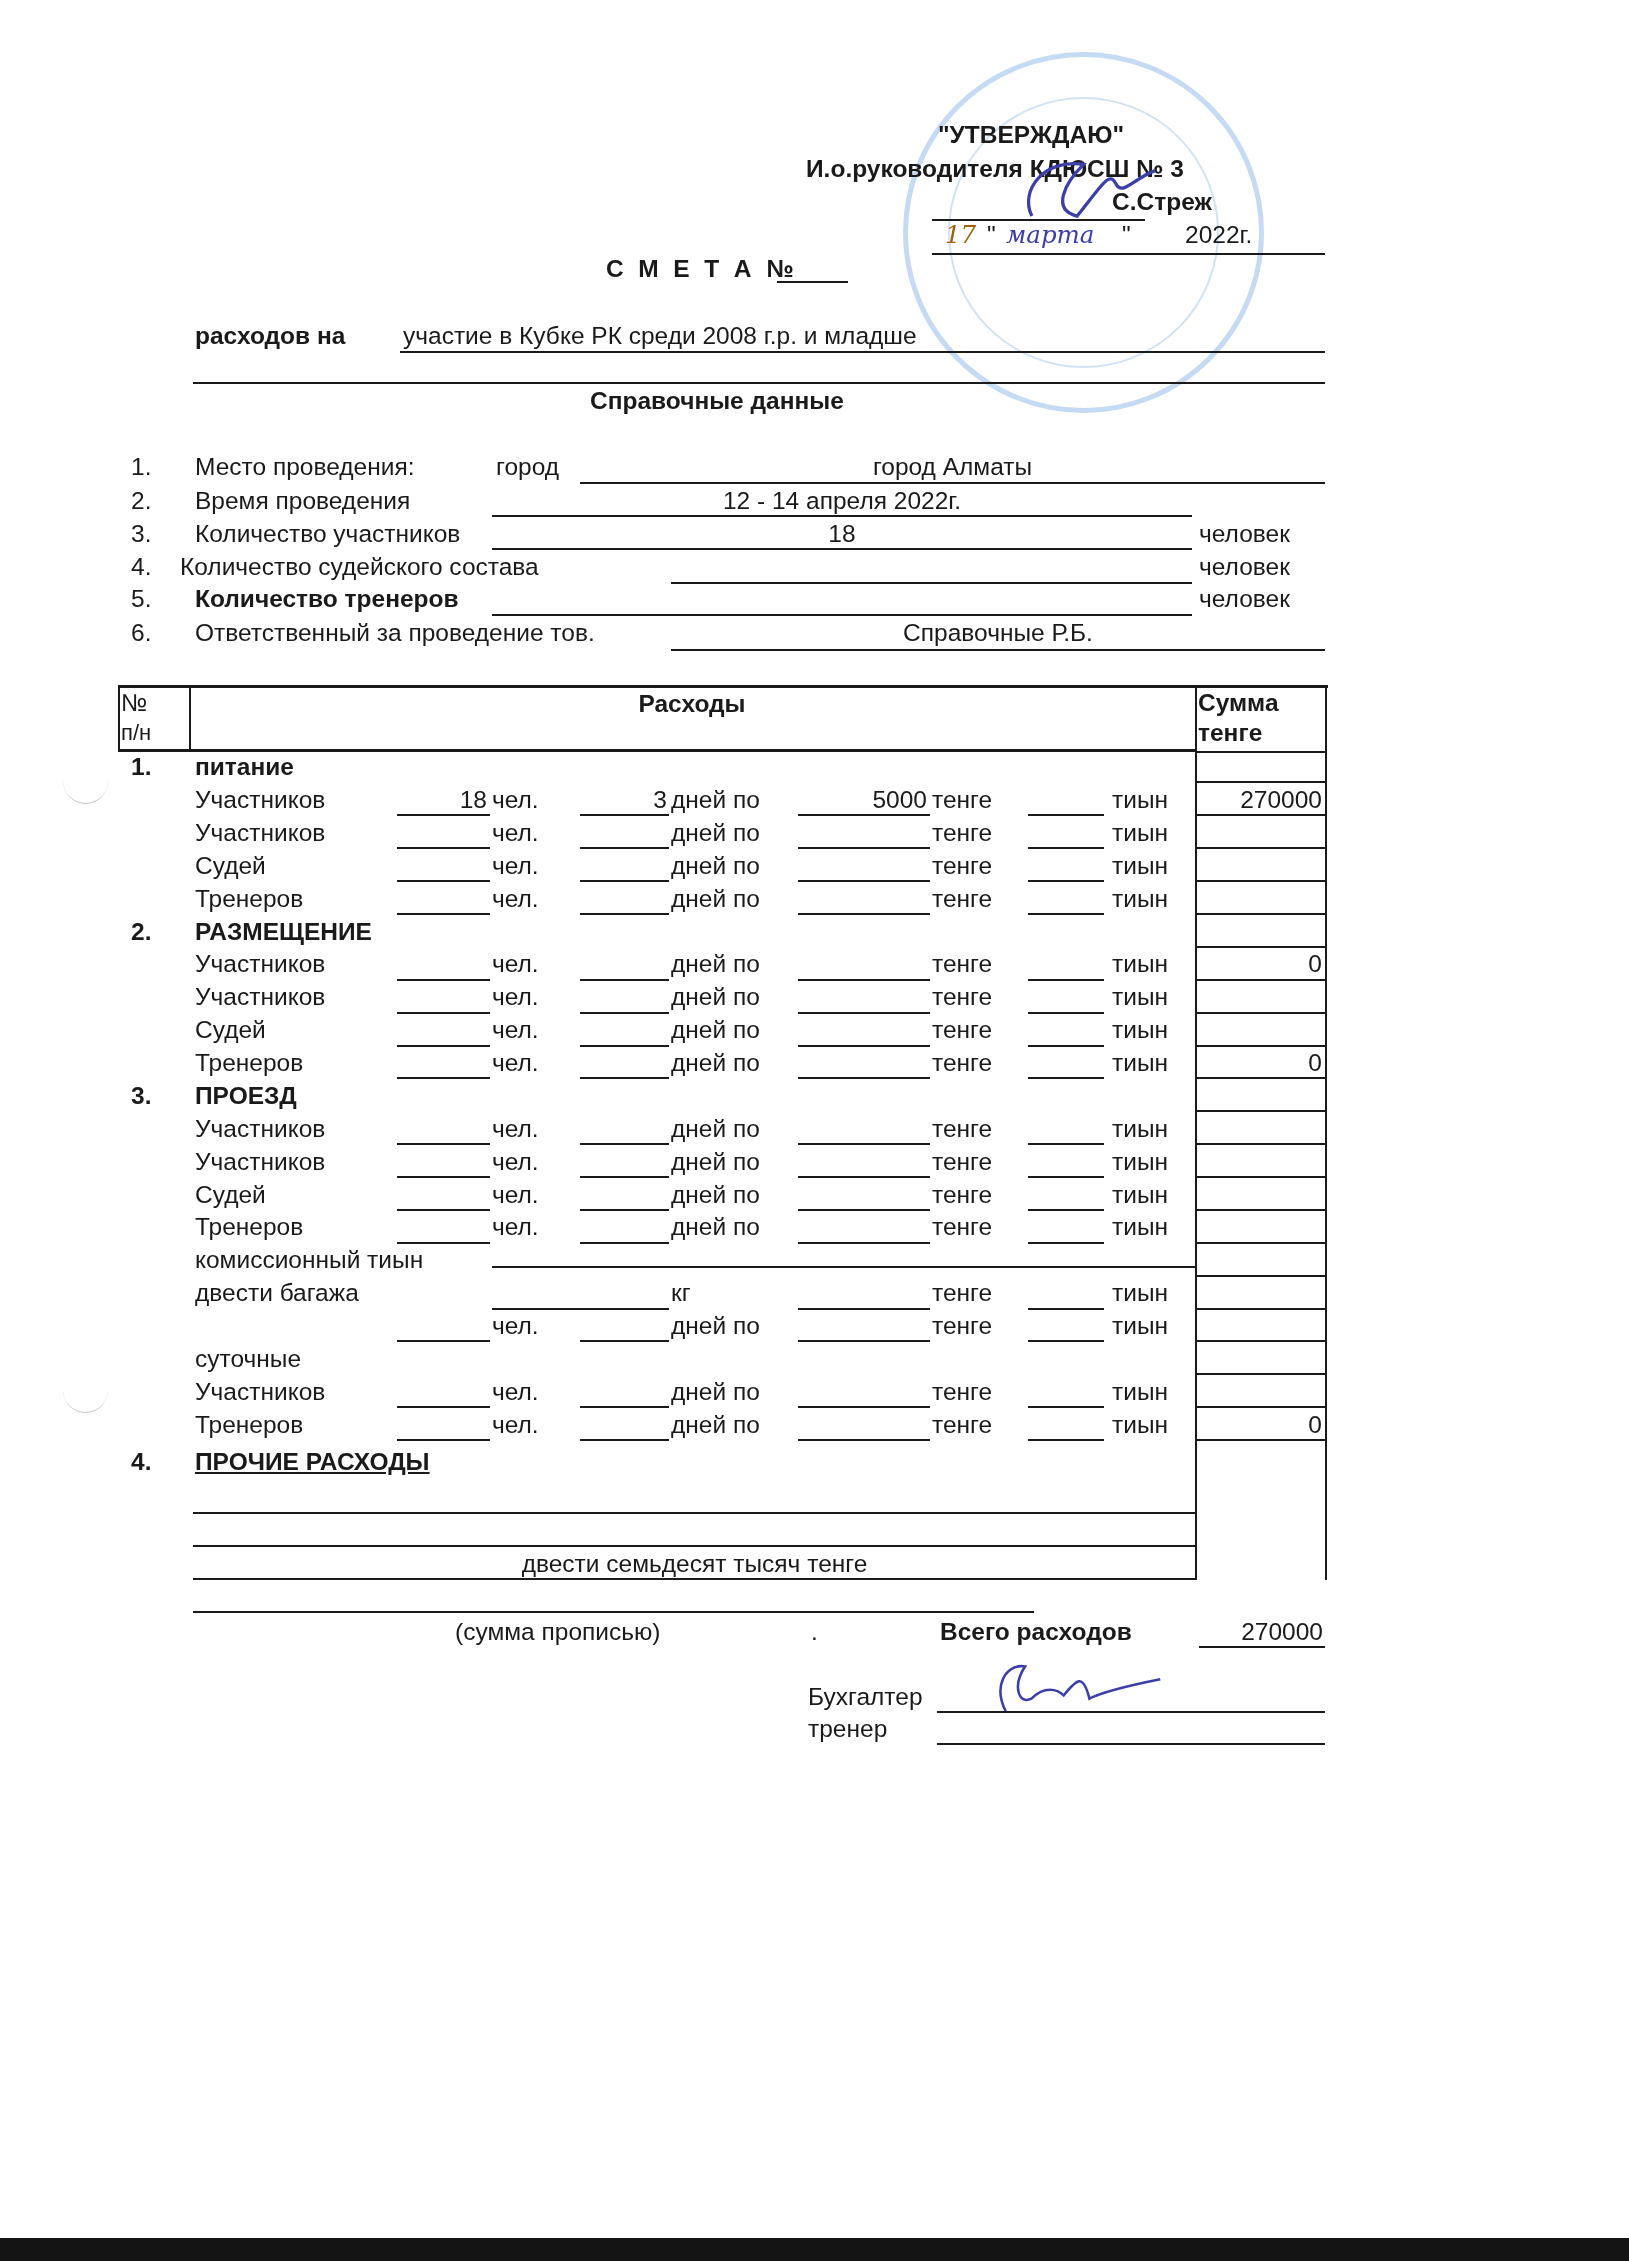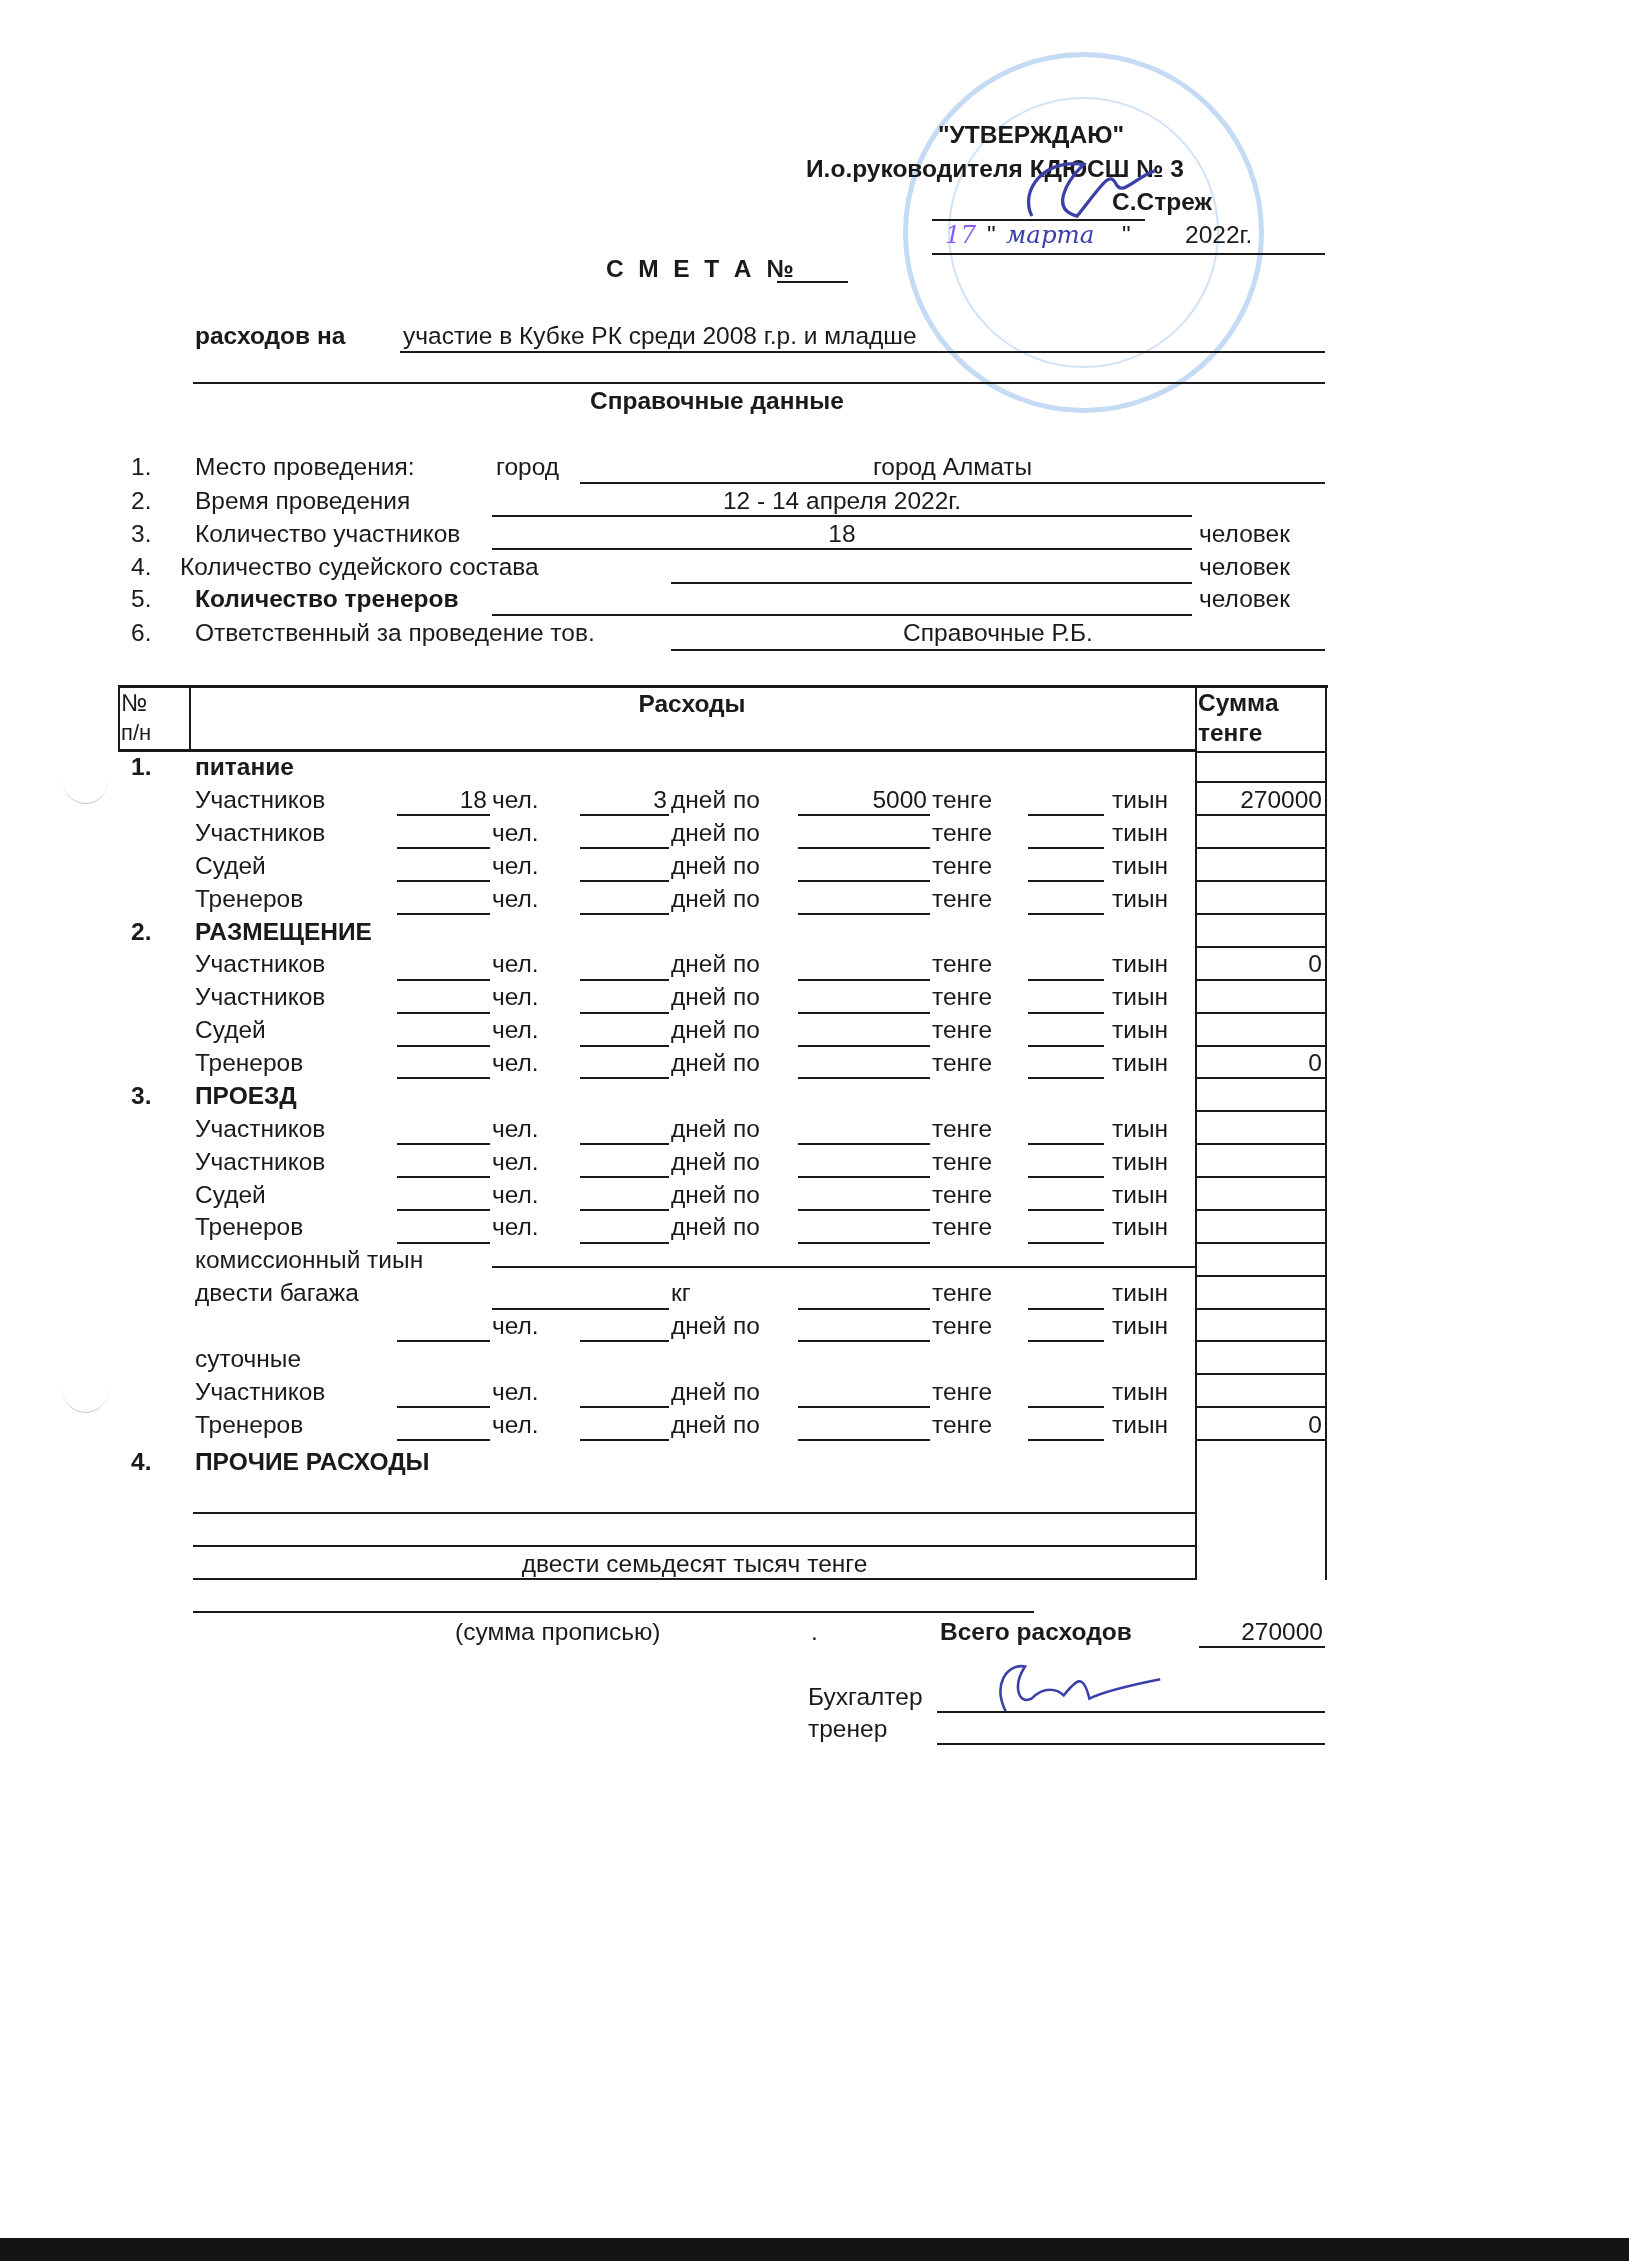--- a/index.html
+++ b/index.html
@@ -29,21 +29,21 @@
 <div class="hole" style="left:63px; top:758px;"></div>
 <div class="hole" style="left:63px; top:1367px;"></div>
 
 <div class="abs t b" style="left:938px; top:121px;">"УТВЕРЖДАЮ"</div>
 <div class="abs t b" style="left:806px; top:155px;">И.о.руководителя КДЮСШ № 3</div>
 <div class="abs t b" style="left:1112px; top:188px;">С.Стреж</div>
 <div class="line" style="left:932px; top:219px; width:213px;"></div>
 <svg class="sig" style="left:1006px; top:145px;" width="181" height="84" viewBox="0 0 280 130">
   <path d="M40,110 C20,70 60,20 120,30 C90,60 70,100 110,110 C150,60 160,40 170,60 C180,80 200,50 230,40" stroke="#3b3fa8" stroke-width="5" fill="none"></path>
 </svg>
-<div class="abs t" style="left:945px; top:221px; color:#8b5cf6; font-family:'DejaVu Serif', serif; font-style:italic;">17</div>
+<div class="abs t" style="left:945px; top:221px; color:#a16207; font-family:'DejaVu Serif', serif; font-style:italic;">17</div>
 <div class="abs t" style="left:987px; top:221px;">"</div>
 <div class="abs t" style="left:1006px; top:221px; color:#3b3fa8; font-family:'DejaVu Serif', serif; font-style:italic;">марта</div>
 <div class="abs t" style="left:1122px; top:221px;">"</div>
 <div class="abs t" style="left:1185px; top:221px;">2022г.</div>
 <div class="line" style="left:932px; top:253px; width:393px;"></div>
 
 <div class="abs t b" style="left:606px; top:255px; letter-spacing:3.9px;text-align:right;">С М Е Т А №</div>
 <div class="line" style="left:777px; top:281px; width:71px;"></div>
 
 <div class="abs t b" style="left:195px; top:322px;">расходов на</div>
@@ -349,21 +349,21 @@
     <div class="line" style="left:798px; top:1439px; width:132px;"></div>
     <div class="abs t" style="left:932px; top:1411px;">тенге</div>
     <div class="abs t num" style="left:1028px; top:1411px; width:74px;"></div>
     <div class="line" style="left:1028px; top:1439px; width:76px;"></div>
     <div class="abs t" style="left:1112px; top:1411px;">тиын</div>
     <div class="line" style="left:1195px; top:1439px; width:132px;"></div>
     <div class="abs t num" style="left:1199px; top:1411px; width:123px;">0</div>
   </div>
 
 <div class="abs t b" style="left:131px; top:1448px;">4.</div>
-<div class="abs t b" style="left:195px; top:1448px;">ПРОЧИЕ РАСХОДЫ</div>
+<div class="abs t b" style="left:195px; top:1448px;text-decoration:underline;">ПРОЧИЕ РАСХОДЫ</div>
 <div class="line" style="left:193px; top:1512px; width:1003px;"></div>
 <div class="line" style="left:193px; top:1545px; width:1003px;"></div>
 <div class="abs t center" style="left:193px; top:1550px; width:1003px;">двести семьдесят тысяч тенге</div>
 <div class="line" style="left:193px; top:1578px; width:1003px;"></div>
 <div class="line" style="left:193px; top:1611px; width:841px;"></div>
 <div class="abs t" style="left:455px; top:1618px;">(сумма прописью)</div>
 <div class="abs t" style="left:811px; top:1618px;">.</div>
 <div class="abs t b" style="left:940px; top:1618px;">Всего расходов</div>
 <div class="abs t num" style="left:1199px; top:1618px; width:124px;">270000</div>
 <div class="line" style="left:1199px; top:1646px; width:126px;"></div>

